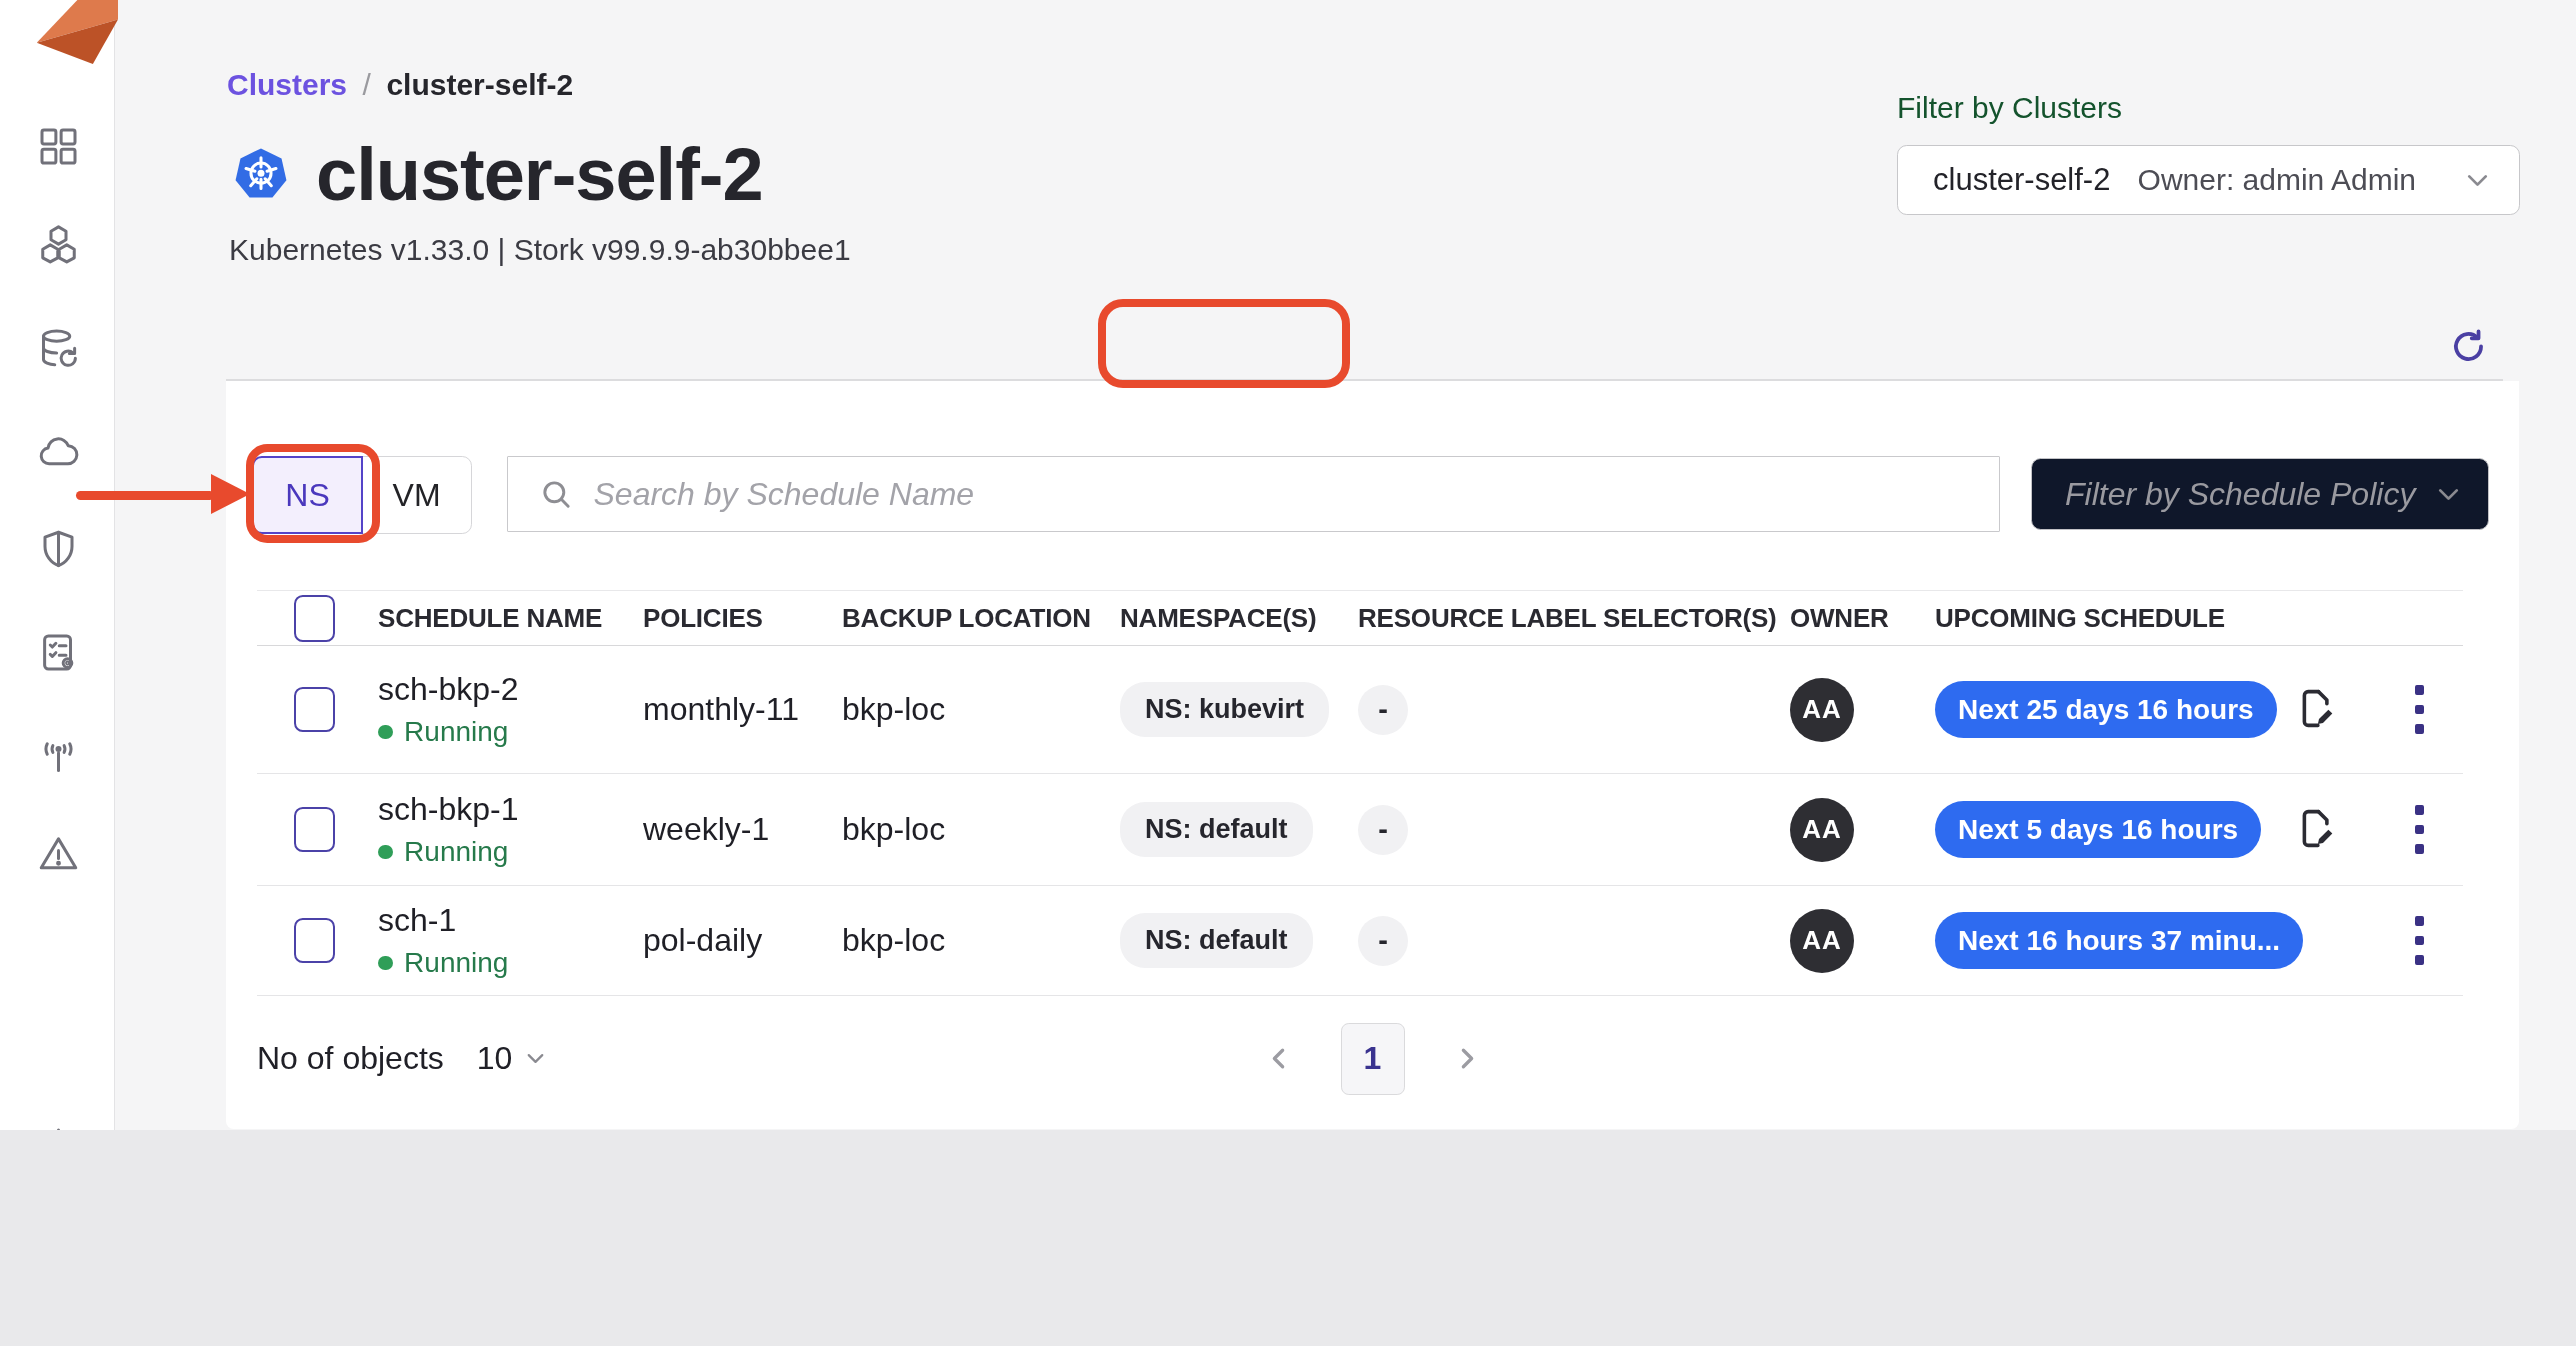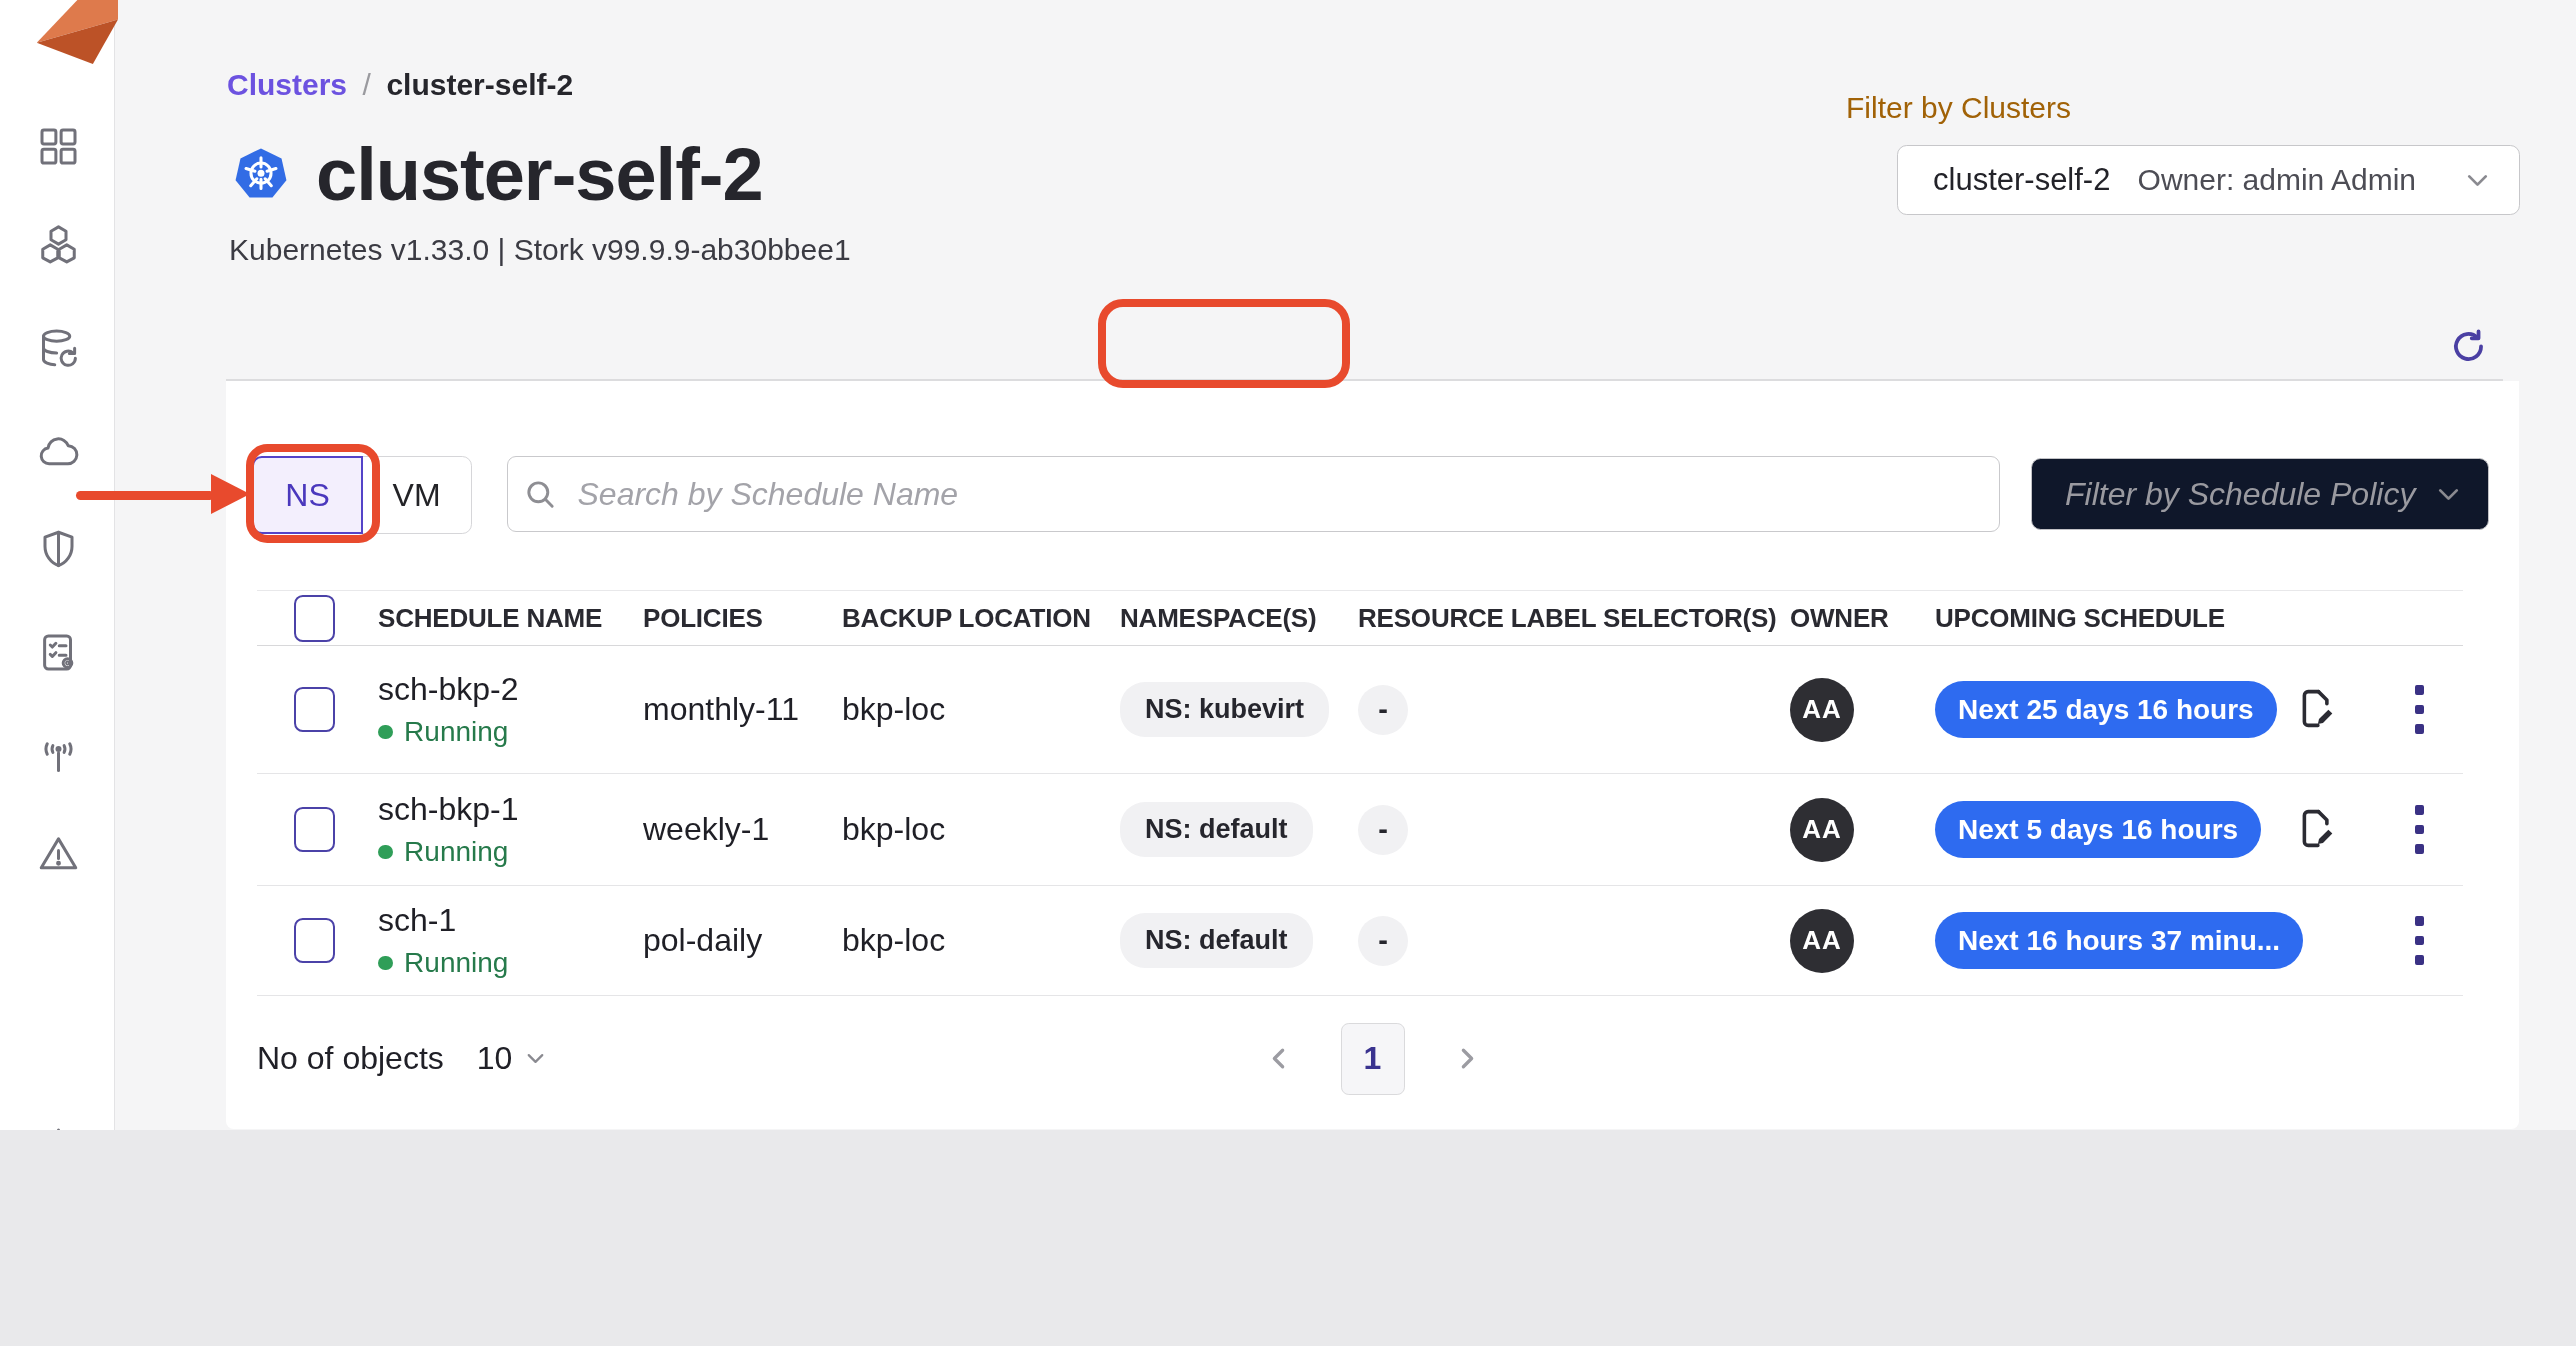--- a/index.html
+++ b/index.html
@@ -21,21 +21,21 @@
     font-size:30px;align-items:center;}
   .crumb-link{color:#6c52e0;font-weight:600;cursor:pointer;}
   .crumb-sep{color:#9a9a9f;font-weight:400;}
   .crumb-current{color:#26262c;font-weight:600;}
 
   .titlebar{position:absolute;left:233px;top:132px;display:flex;align-items:center;gap:27px;}
   .k8s-badge{width:56px;height:58px;}
   .page-title{font-size:74px;font-weight:800;color:#26262c;letter-spacing:-1px;}
   .subtitle{position:absolute;left:229px;top:233px;font-size:30px;color:#3b3b43;}
 
-  .cluster-filter-label{position:absolute;left:1846px;top:91px;font-size:30px;color:#a16207;text-align:right;}
+  .cluster-filter-label{position:absolute;left:1897px;top:91px;font-size:30px;color:#14532d;text-align:right;}
   .cluster-filter{position:absolute;left:1897px;top:145px;width:623px;height:70px;
     background:#fff;border:1.9px solid #c7c7ca;border-radius:9.7px;display:flex;
     align-items:center;padding:0 25px 0 35px;cursor:pointer;}
   .cluster-filter .val{font-size:31px;color:#232329;font-weight:500;}
   .cluster-filter .owner{margin-left:auto;margin-right:45px;font-size:30px;color:#4d4d55;}
   .chev{width:33px;height:33px;stroke:#8a8a90;fill:none;stroke-width:2;
     stroke-linecap:round;stroke-linejoin:round;}
 
   
   .tabs{position:absolute;left:274px;top:320px;height:61px;display:flex;gap:92px;
@@ -56,21 +56,21 @@
 
   
   .seg{position:absolute;left:26px;top:75px;height:78px;display:flex;}
   .seg-btn{width:111px;height:78px;display:flex;align-items:center;justify-content:center;
     font-size:32px;cursor:pointer;background:#fff;border:1.9px solid #d6d6d9;color:#232327;}
   .seg-btn.first{border-radius:9.7px 0 0 9.7px;}
   .seg-btn.last{border-radius:0 9.7px 9.7px 0;margin-left:-1.9px;}
   .seg-btn.active{background:#f3effd;border:2.9px solid #5443c8;color:#4a38bd;z-index:1;
     border-radius:9.7px 0 0 9.7px;}
   .searchbox{position:absolute;left:281px;top:75px;width:1493px;height:76px;background:#fff;
-    border:1.9px solid #c9c9cc;border-radius:9px;display:flex;align-items:center;padding:0 15px;}
+    border:1.9px solid #c9c9cc;border-radius:1px;display:flex;align-items:center;padding:0 31px;}
   .searchbox svg{width:35px;height:35px;stroke:#8e8e93;fill:none;stroke-width:2;
     stroke-linecap:round;flex:0 0 auto;}
   .searchbox input{border:none;outline:none;flex:1;margin-left:17.5px;font-size:32px;
     font-style:italic;color:#55555c;background:transparent;
     font-family:"Liberation Sans",sans-serif;}
   .searchbox input::placeholder{color:#a3a3a9;font-style:italic;}
   .policy-filter{position:absolute;left:1805px;top:77px;width:458px;height:72px;background:#0f172a;
     border:1.9px solid #c2c2c6;border-radius:9.7px;display:flex;align-items:center;
     padding:0 23px 0 33px;cursor:pointer;}
   .policy-filter .ph{font-size:32px;font-style:italic;color:#9a9aa0;}

